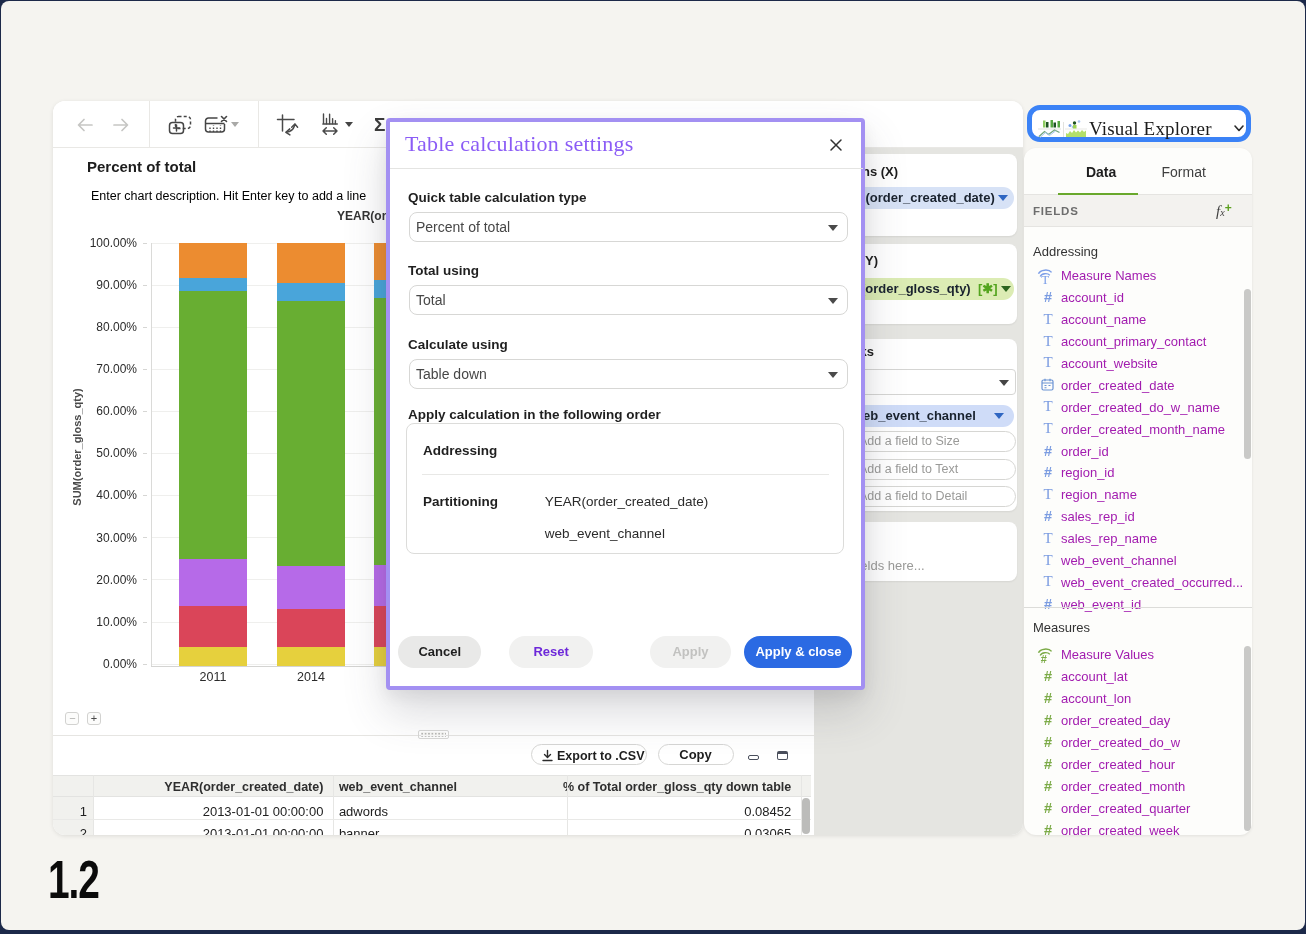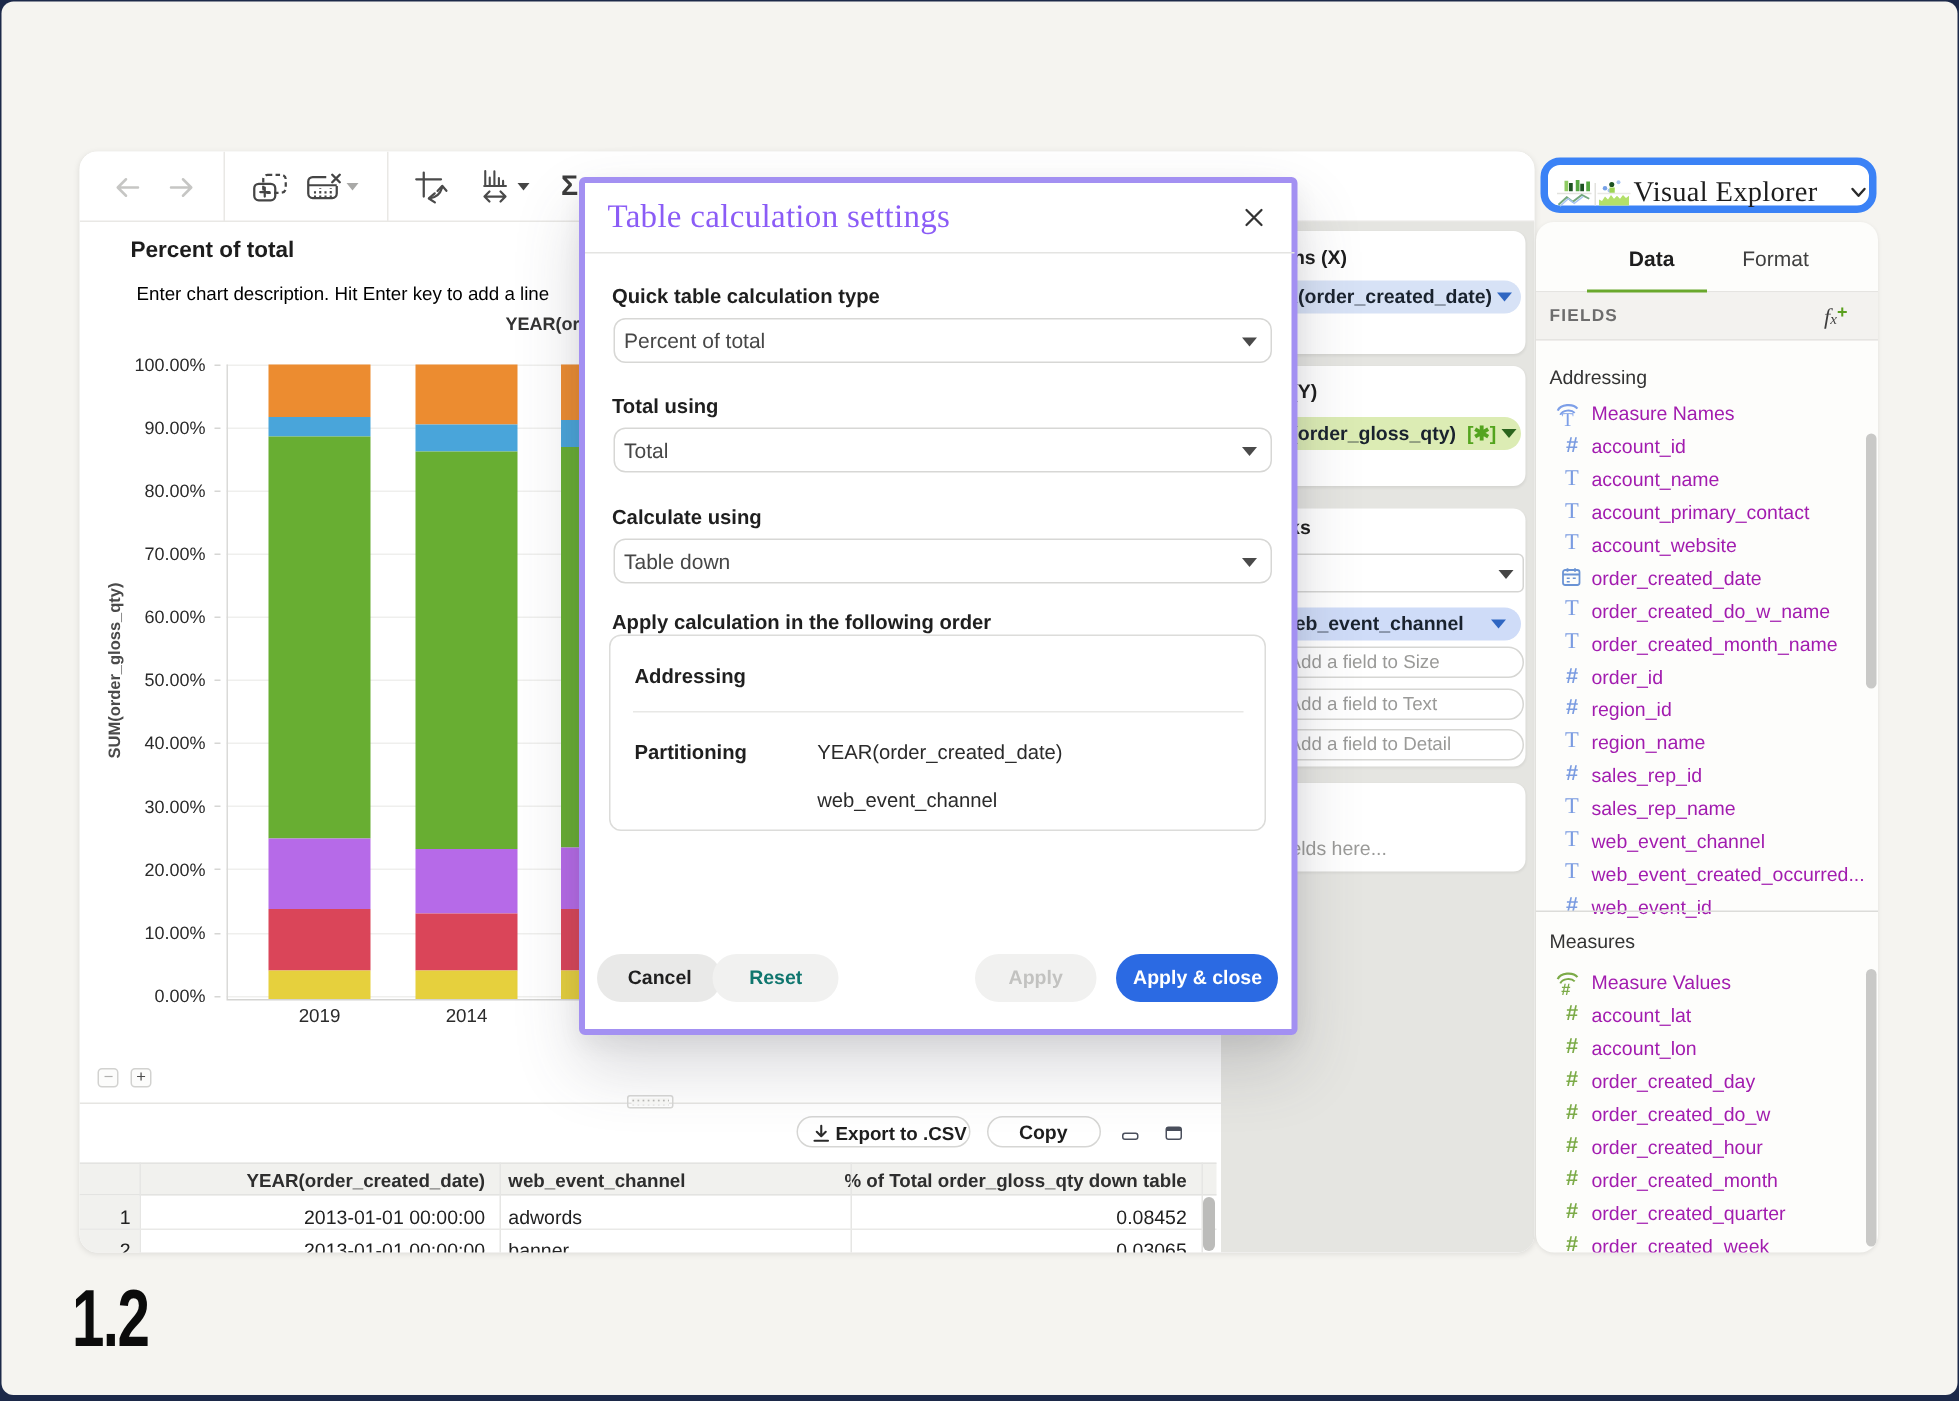--- a/index.html
+++ b/index.html
@@ -184,21 +184,21 @@
       <div class="seg" style="left:223.8px;width:68.1px;top:200.3px;height:264.4px;background:#68ae32;"></div>
       <div class="seg" style="left:223.8px;width:68.1px;top:464.7px;height:43.0px;background:#b66ae8;"></div>
       <div class="seg" style="left:223.8px;width:68.1px;top:507.7px;height:38.2px;background:#da4559;"></div>
       <div class="seg" style="left:223.8px;width:68.1px;top:545.9px;height:18.9px;background:#e6d03d;"></div>
       <div class="seg" style="left:321.2px;width:67.8px;top:141.6px;height:37.4px;background:#ec8c30;"></div>
       <div class="seg" style="left:321.2px;width:67.8px;top:179.0px;height:17.5px;background:#49a5da;"></div>
       <div class="seg" style="left:321.2px;width:67.8px;top:196.5px;height:267.1px;background:#68ae32;"></div>
       <div class="seg" style="left:321.2px;width:67.8px;top:463.6px;height:41.3px;background:#b66ae8;"></div>
       <div class="seg" style="left:321.2px;width:67.8px;top:504.9px;height:40.8px;background:#da4559;"></div>
       <div class="seg" style="left:321.2px;width:67.8px;top:545.7px;height:19.1px;background:#e6d03d;"></div>
-      <div class="abs" style="left:130px;top:569px;width:60px;text-align:center;font-size:12.5px;color:#2b2b2b;">2019</div>
+      <div class="abs" style="left:130px;top:569px;width:60px;text-align:center;font-size:12.5px;color:#2b2b2b;">2011</div>
       <div class="abs" style="left:228px;top:569px;width:60px;text-align:center;font-size:12.5px;color:#2b2b2b;">2014</div>
 
       <div class="abs" style="left:12.4px;top:611px;width:14px;height:13px;border:1px solid #d2d2d0;border-radius:3px;background:#fcfcfb;color:#b0b0ae;font-size:11px;line-height:11px;text-align:center;">−</div>
       <div class="abs" style="left:34px;top:611px;width:14px;height:13px;border:1px solid #d2d2d0;border-radius:3px;background:#fcfcfb;color:#4a4a4a;font-size:11px;line-height:11px;text-align:center;">+</div>
     </div>
     <div id="tablearea">
       <div class="abs" style="left:0;top:633.5px;width:761px;height:1px;background:#e6e5e2;"></div>
       <div class="abs" style="left:365px;top:629px;width:31px;height:9px;border:1px solid #d8d8d6;border-radius:2px;background:#fafaf8;background-image:radial-gradient(circle,#b9b9b7 0.7px,transparent 0.9px);background-size:3.4px 3.4px;background-position:1.5px 1px;background-clip:content-box;padding:1px 2px;"></div>
 
       <div class="abs" style="left:478px;top:642.5px;width:116px;height:21.5px;border:1px solid #d6d6d4;border-radius:11px;background:#fff;">
@@ -351,17 +351,17 @@
     <div class="msel" style="top:236.5px;">Table down<div class="mcaret"></div></div>
     <div class="mlabel" style="top:286px;line-height:14px;">Apply calculation in the following order</div>
     <div class="abs" style="left:16.4px;top:301px;width:437.4px;height:131px;border:1px solid #dcdcda;border-radius:8px;">
       <div class="abs" style="left:15.6px;top:19px;font-size:13.5px;font-weight:bold;color:#1f1f1f;">Addressing</div>
       <div class="abs" style="left:14.9px;top:50px;width:406.6px;height:1px;background:#e8e8e6;"></div>
       <div class="abs" style="left:15.6px;top:69.7px;font-size:13.5px;font-weight:bold;color:#1f1f1f;">Partitioning</div>
       <div class="abs" style="left:137.4px;top:69.7px;font-size:13.5px;color:#2b2b2b;">YEAR(order_created_date)</div>
       <div class="abs" style="left:137.4px;top:101.7px;font-size:13.5px;color:#2b2b2b;">web_event_channel</div>
     </div>
     <div class="btn" style="left:8.3px;top:513.6px;width:83px;background:#e9e9e8;color:#1f1f1f;">Cancel</div>
-    <div class="btn" style="left:85px;top:513.6px;width:84.3px;background:#f1f1f0;color:#0f766e;">Reset</div>
+    <div class="btn" style="left:119px;top:513.6px;width:84.3px;background:#f1f1f0;color:#6d28d9;">Reset</div>
     <div class="btn" style="left:259.6px;top:513.6px;width:81.7px;background:#f1f1f0;color:#c2c2c0;">Apply</div>
     <div class="btn" style="left:354.3px;top:513.6px;width:108.2px;background:#2b6ae3;color:#fff;">Apply &amp; close</div>
   </div>
 </div>
 
 </body></html>

